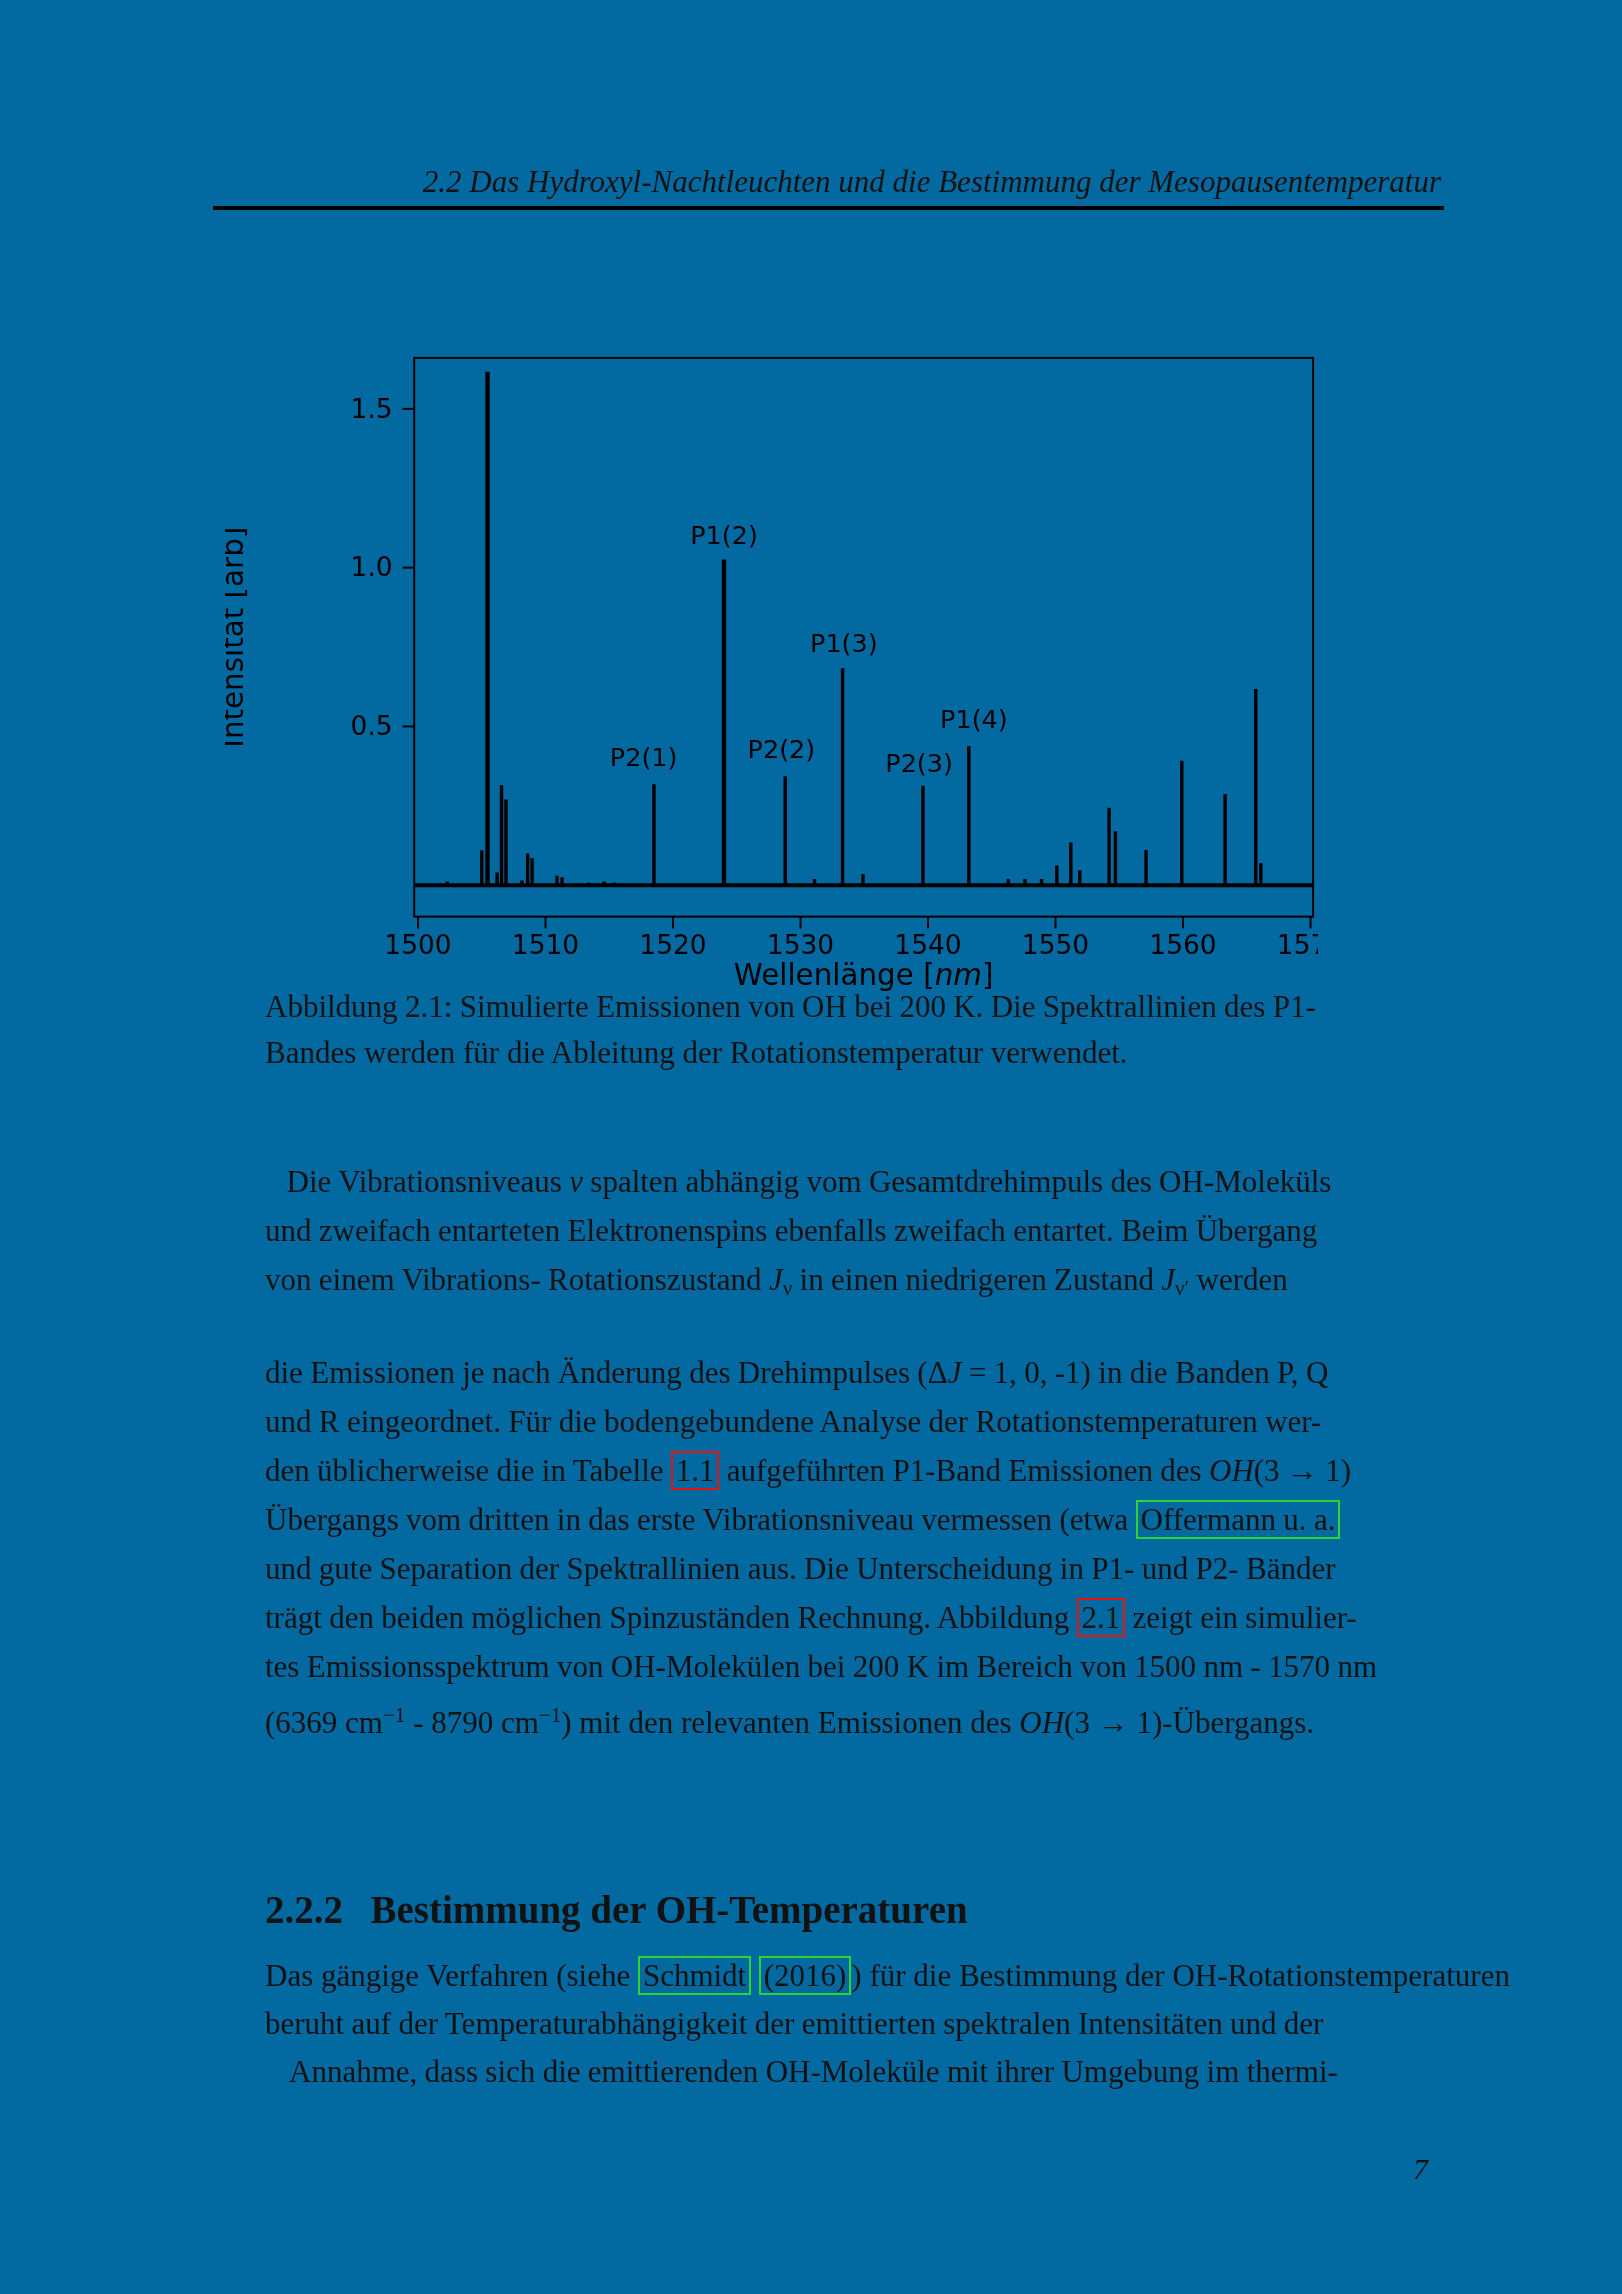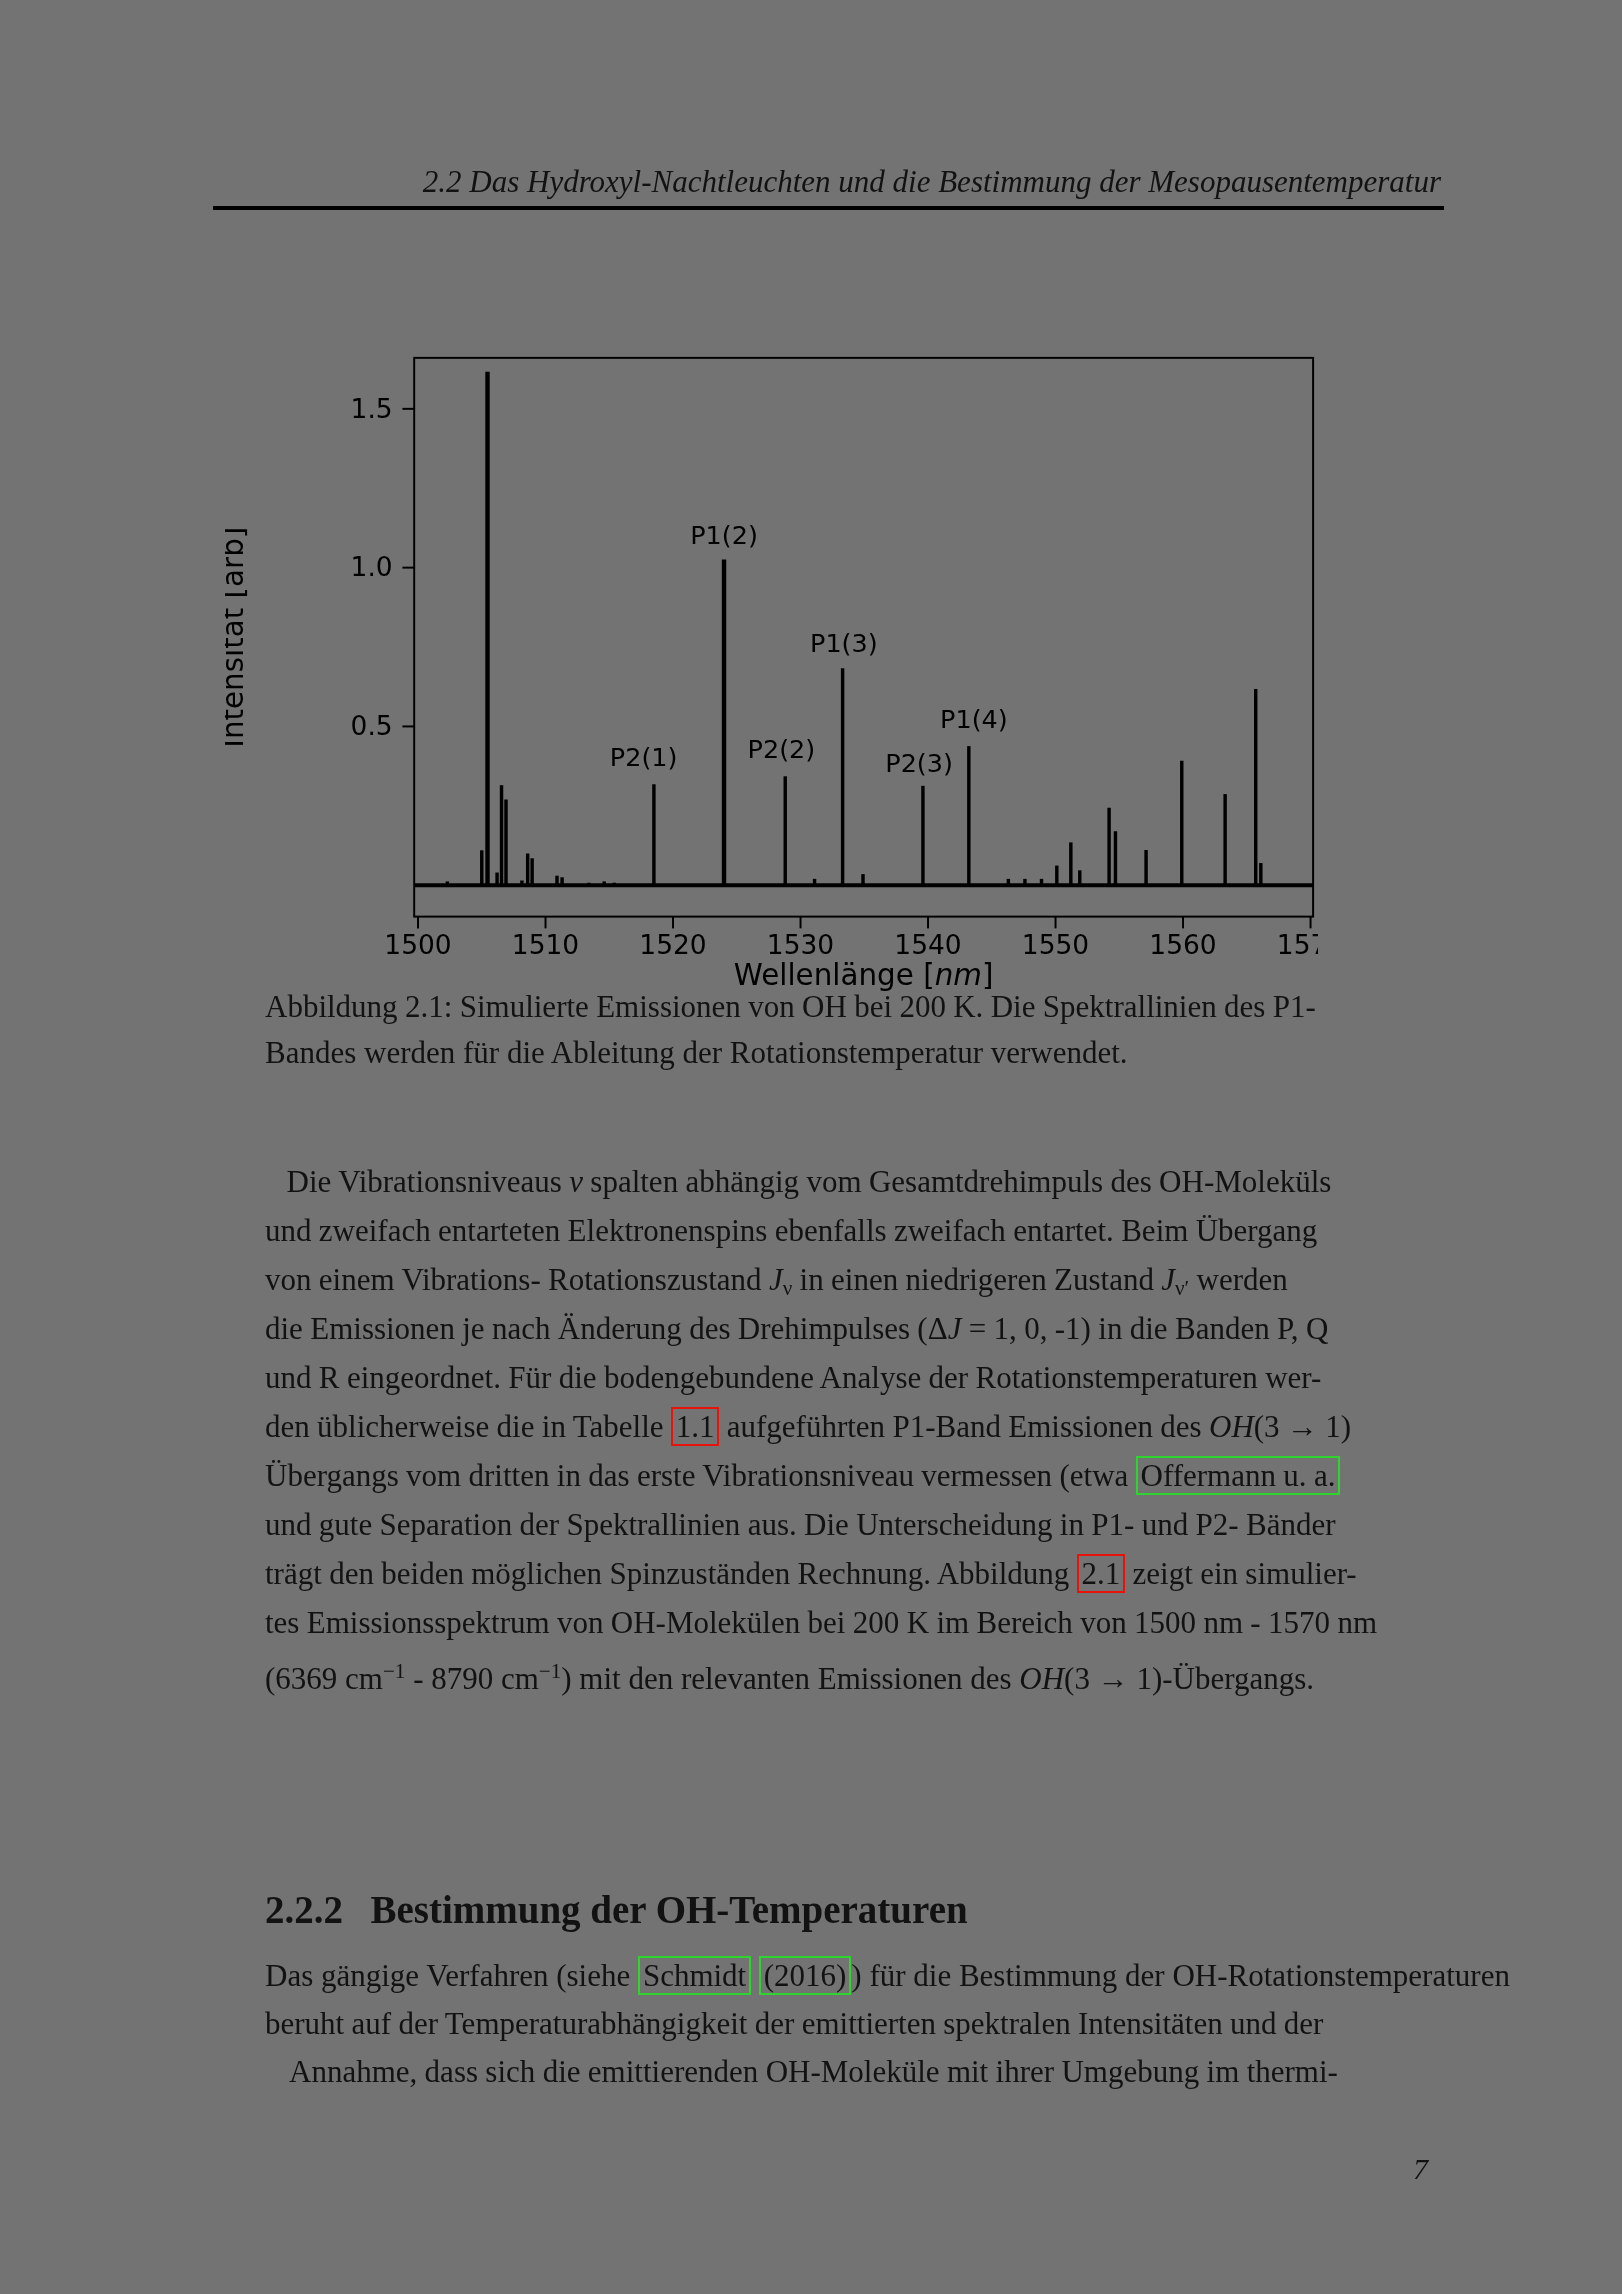--- a/index.html
+++ b/index.html
@@ -1,16 +1,16 @@
 <!DOCTYPE html>
 <html style="--link-red: #e8140c; --cite-green: #2fd52f;"><head>
 <meta charset="utf-8">
 <style>
   html,body{margin:0;padding:0;background:#888;}
-  .page{position:relative;width:1622px;height:2295px;background:#737373;overflow:hidden;
+  .page{position:relative;width:1622px;height:2295px;background:#0369a1;overflow:hidden;
         font-family:"Liberation Serif","DejaVu Serif",serif;color:#121212;}
   .header{position:absolute;top:163px;right:181px;font-style:italic;font-size:31px;
           line-height:37px;white-space:nowrap;}
   .headrule{position:absolute;left:213px;top:206px;width:1231px;height:3.9px;background:#000;}
   .chartwrap{position:absolute;left:225px;top:348px;width:1093px;height:652px;}
   svg text{font-family:"DejaVu Sans","Liberation Sans",sans-serif;fill:#000;}
   .lines{position:absolute;left:265px;width:1176px;font-size:31px;}
   #caption{top:984px;}
   #caption .line{height:46px;line-height:46px;}
   #par1{top:1157px;}
@@ -118,21 +118,21 @@
 
   <div class="lines" id="caption">
       <div class="line" style="word-spacing: -0.4px;"><span>Abbildung 2.1: Simulierte Emissionen von OH bei 200 K. Die Spektrallinien des P1-</span></div>
       <div class="line"><span>Bandes werden für die Ableitung der Rotationstemperatur verwendet.</span></div>
     </div>
 
   <div class="lines" id="par1">
       <div class="line ind" style="word-spacing: -0.4px;"><span>Die Vibrationsniveaus </span><span class="mi">ν</span><span> spalten abhängig vom Gesamtdrehimpuls des OH-Moleküls</span></div>
       <div class="line" style="word-spacing: -0.4px;"><span>und zweifach entarteten Elektronenspins ebenfalls zweifach entartet. Beim Übergang</span></div>
       <div class="line" style="word-spacing: -0.4px;"><span>von einem Vibrations- Rotationszustand </span><span class="mi">J</span><span class="sub">ν</span><span> in einen niedrigeren Zustand </span><span class="mi">J</span><span class="sub">ν′</span><span> werden</span></div>
-      <div class="line" style="word-spacing: -0.4px;"><span>die Emissionen je nach Änderung des Drehimpulses (Δ</span><span class="mi">J</span><span> = 1, 0, -1) in die Banden P, Q</span></div>
+      <div class="line" style="word-spacing: -0.4px; margin-top: 44px;"><span>die Emissionen je nach Änderung des Drehimpulses (Δ</span><span class="mi">J</span><span> = 1, 0, -1) in die Banden P, Q</span></div>
       <div class="line" style="word-spacing: -0.4px;"><span>und R eingeordnet. Für die bodengebundene Analyse der Rotationstemperaturen wer-</span></div>
       <div class="line" style="word-spacing: -0.4px;"><span>den üblicherweise die in Tabelle </span><span class="red-box">1.1</span><span> aufgeführten P1-Band Emissionen des </span><span class="mi">OH</span><span>(3 → 1)</span></div>
       <div class="line" style="word-spacing: -0.4px;"><span>Übergangs vom dritten in das erste Vibrationsniveau vermessen (etwa </span><span class="green-box">Offermann u. a.</span></div>
       <div class="line" style="word-spacing: -0.4px;"><span>und gute Separation der Spektrallinien aus. Die Unterscheidung in P1- und P2- Bänder</span></div>
       <div class="line" style="word-spacing: -0.4px;"><span>trägt den beiden möglichen Spinzuständen Rechnung. Abbildung </span><span class="red-box">2.1</span><span> zeigt ein simulier-</span></div>
       <div class="line" style="word-spacing: -0.4px;"><span>tes Emissionsspektrum von OH-Molekülen bei 200 K im Bereich von 1500 nm - 1570 nm</span></div>
       <div class="line"><span>(6369 cm</span><span class="sup">−1</span><span> - 8790 cm</span><span class="sup">−1</span><span>) mit den relevanten Emissionen des </span><span class="mi">OH</span><span>(3 → 1)-Übergangs.</span></div>
     </div>
 
   <div class="heading">

